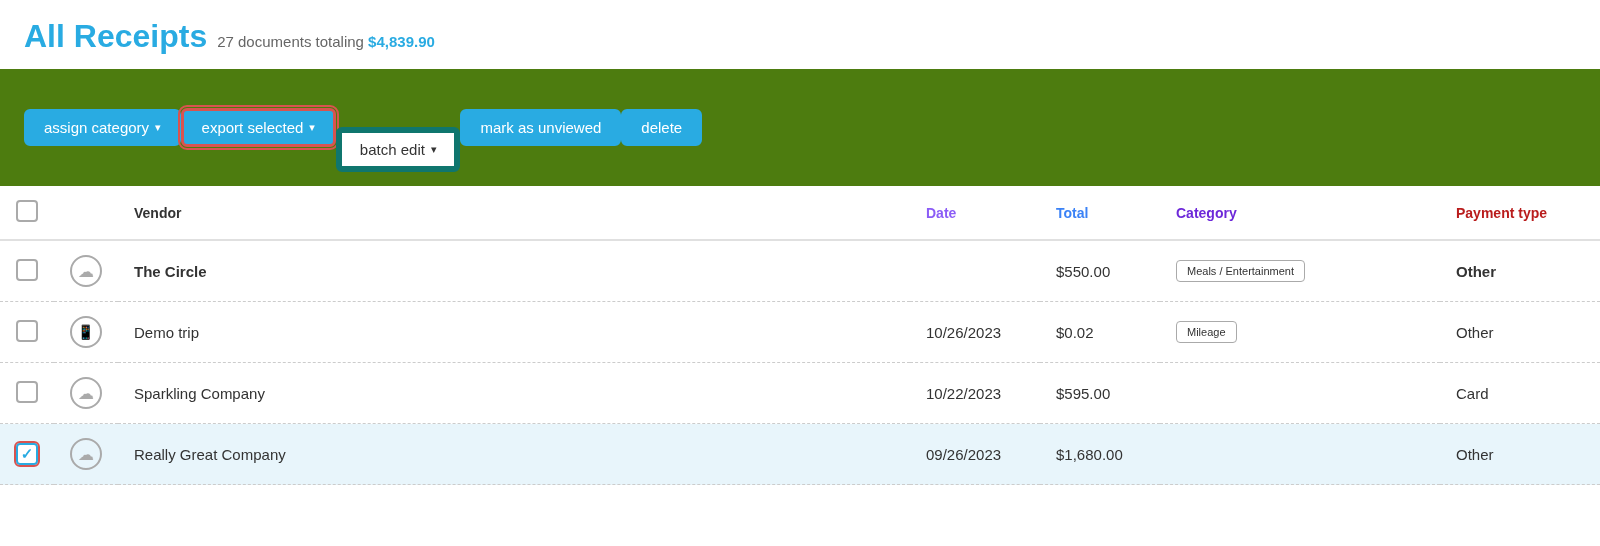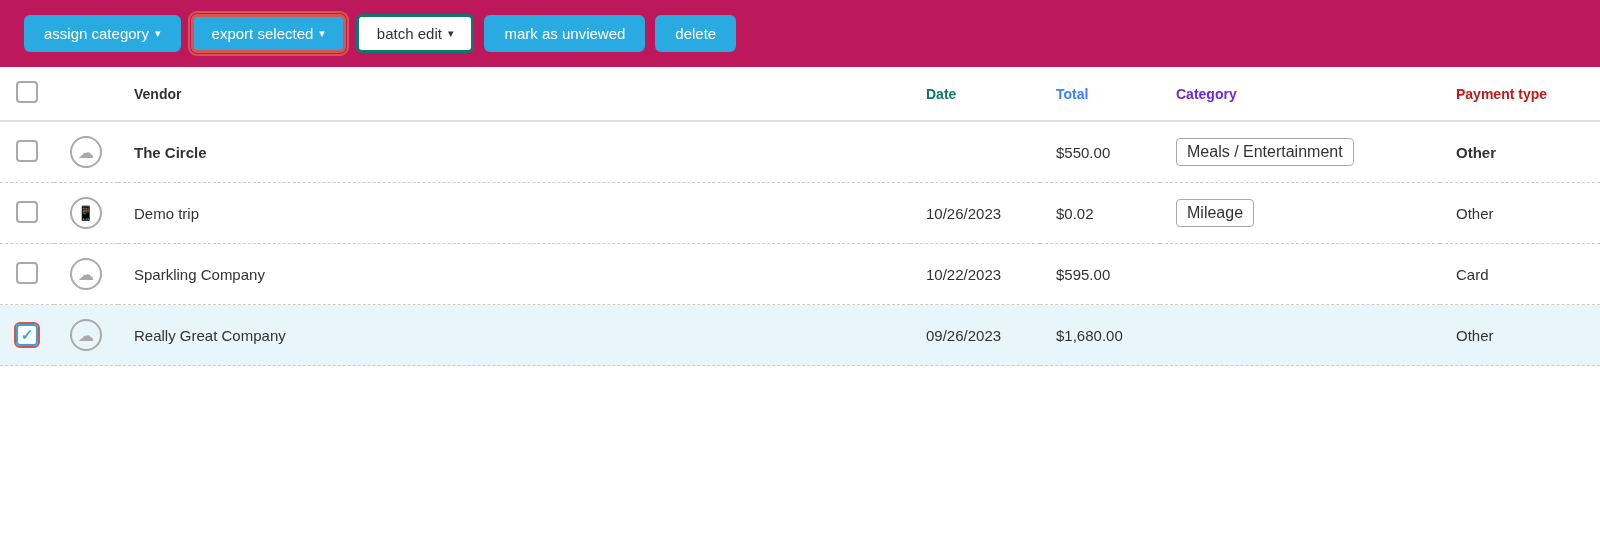--- a/index.html
+++ b/index.html
@@ -31,25 +31,24 @@
     .doc-count {
       font-size: 15px;
       color: #666;
     }
     .doc-total {
       color: #29abe2;
       font-weight: 600;
     }
     
     .toolbar {
-      background: #be185d;
+      background: #4d7c0f;
       padding: 14px 24px;
       display: flex;
       align-items: center;
-      gap: 10px;
     }
     .btn {
       display: inline-flex;
       align-items: center;
       gap: 6px;
       padding: 8px 18px;
       border-radius: 6px;
       font-size: 15px;
       font-weight: 500;
       cursor: pointer;
@@ -76,21 +75,22 @@
     }
     .btn-delete {
       background: #29abe2;
       color: #fff;
       border-color: #29abe2;
       border-radius: 6px;
     }
     .btn-batch {
       background: #fff;
       color: #333;
-      border: 3px solid #0f766e;
+      border: 6px solid #0f766e;
+      margin-top: 44px;
     }
     .chevron {
       font-size: 11px;
     }
     
     .receipts-table {
       width: 100%;
       border-collapse: collapse;
     }
     .receipts-table thead tr {
@@ -99,21 +99,21 @@
     }
     .receipts-table thead th {
       padding: 14px 16px;
       text-align: left;
       font-weight: 700;
       font-size: 14px;
       color: #29abe2;
       white-space: nowrap;
     }
     .receipts-table thead th.col-vendor { color: #333; }
-    .receipts-table thead th.col-date { color: #0f766e; }
+    .receipts-table thead th.col-date { color: #8b5cf6; }
     .receipts-table thead th.col-total { color: #3b82f6; }
     .receipts-table thead th.col-category { color: #6d28d9; }
     .receipts-table thead th.col-payment { color: #b91c1c; }
     .receipts-table tbody tr {
       border-bottom: 1px dashed #ccc;
     }
     .receipts-table tbody tr.row-selected {
       background: #e8f5fb;
     }
     .receipts-table tbody tr.row-normal {
@@ -178,30 +178,39 @@
       justify-content: center;
       color: #aaa;
       font-size: 14px;
     }
     
     .category-badge {
       display: inline-block;
       border: 1px solid #aaa;
       border-radius: 4px;
       padding: 4px 10px;
-      font-size: 16px;
+      font-size: 11px;
       background: #fff;
       color: #333;
     }
   </style>
 </head>
 <body>
 
 <div class="page-wrapper">
 
+  <div class="page-header">
+    <div class="page-title-row">
+      <span class="page-title">All Receipts</span>
+      <span class="doc-count">
+        <span>27 documents totaling</span>
+        <span class="doc-total">$4,839.90</span>
+      </span>
+    </div>
+  </div>
 
   <div class="toolbar">
     <button class="btn btn-primary">
       <span>assign category</span>
       <span class="chevron">▾</span>
     </button>
     <button class="btn btn-export-selected">
       <span>export selected</span>
       <span class="chevron">▾</span>
     </button>

